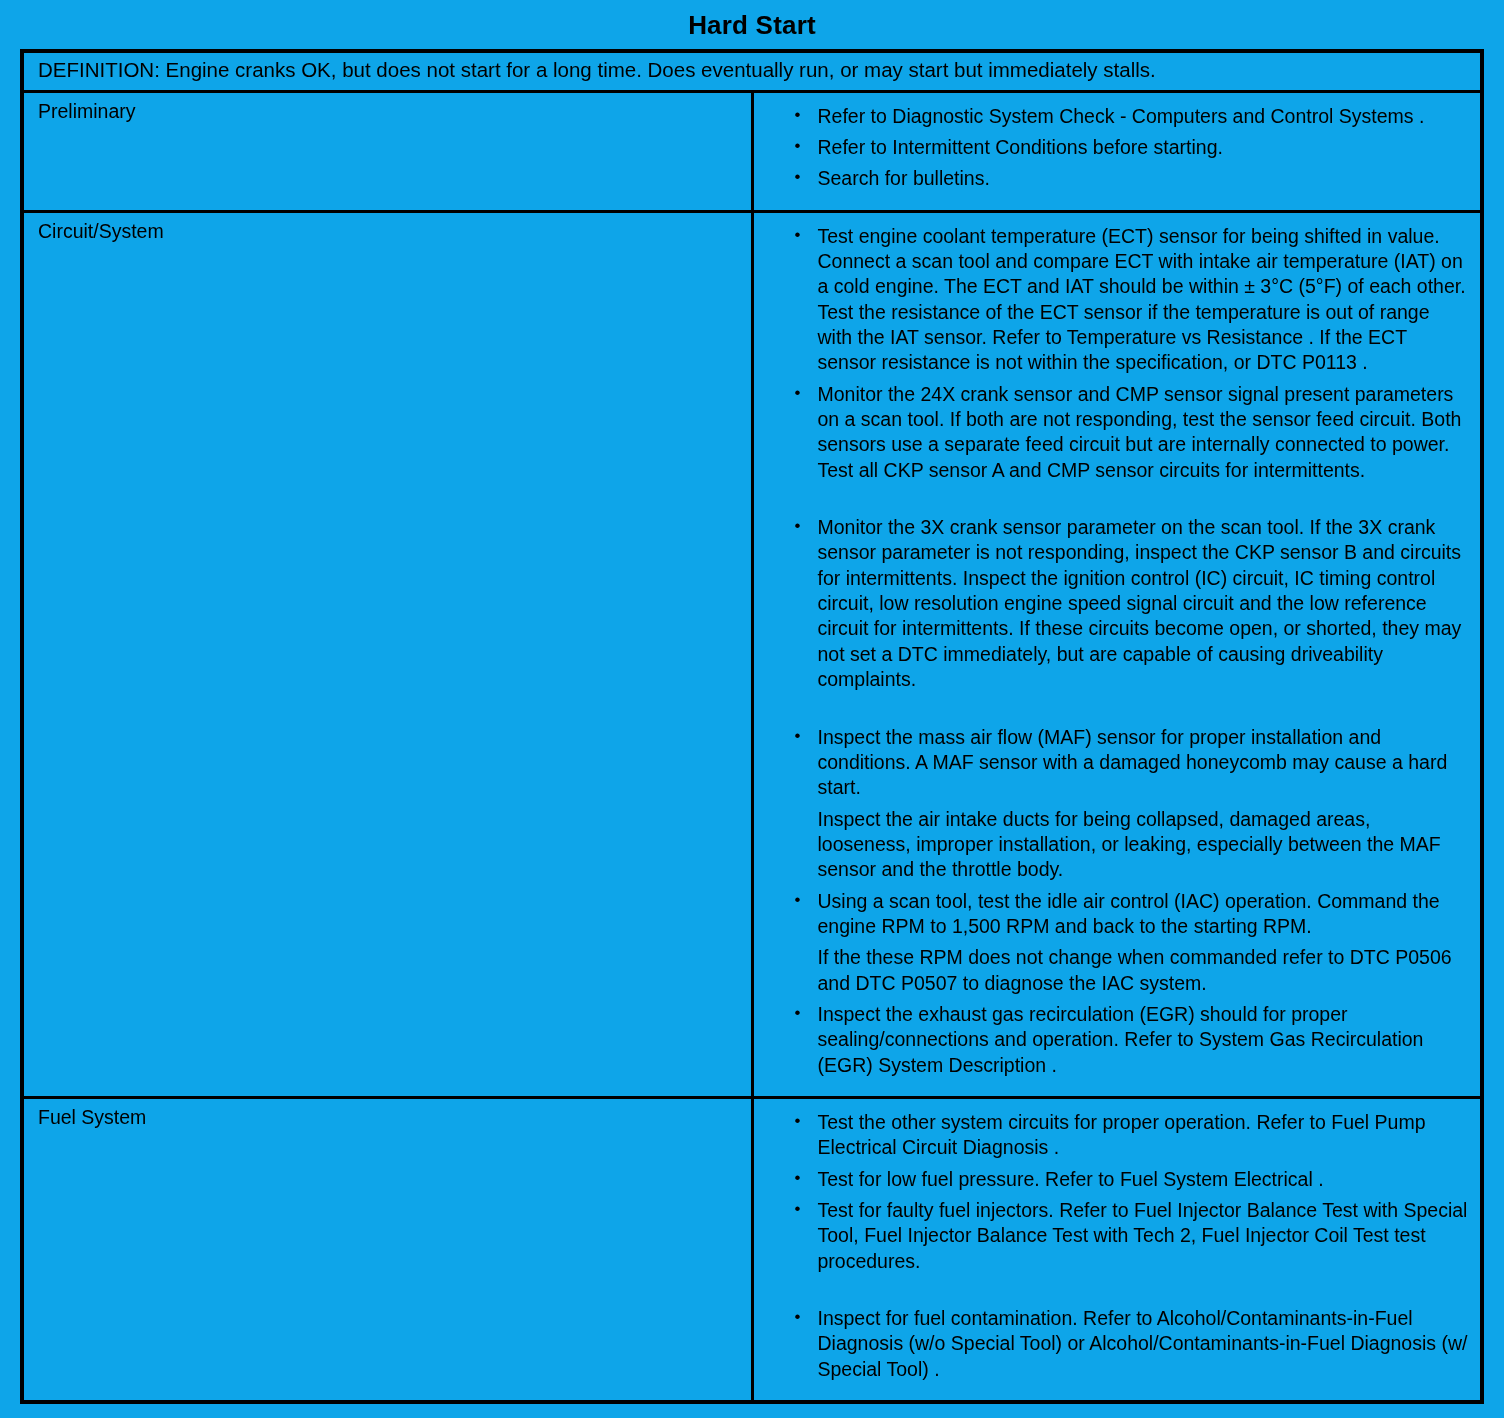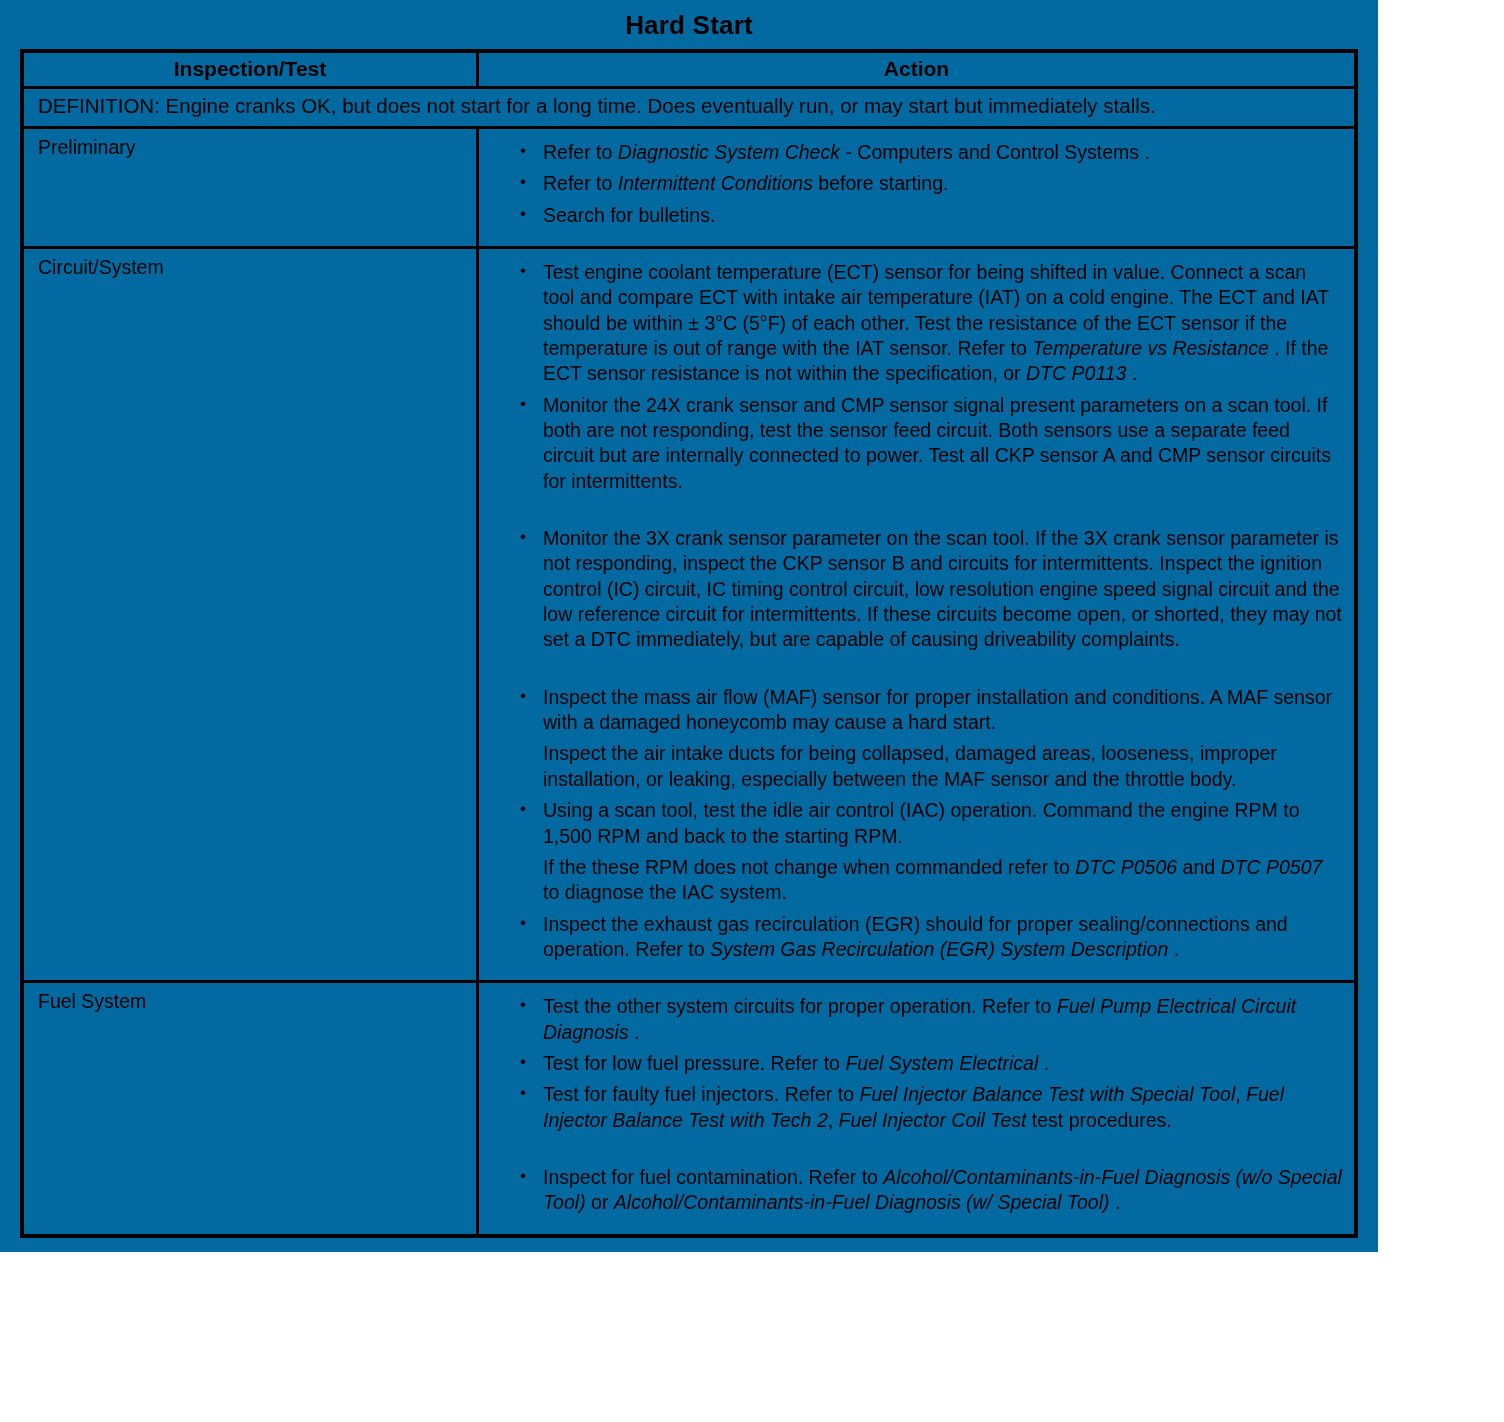--- a/index.html
+++ b/index.html
@@ -3,24 +3,24 @@
 <meta charset="utf-8">
 <style>
   html, body {
     margin: 0;
     padding: 0;
     background: #ffffff;
     color: #000000;
     font-family: "Liberation Sans", sans-serif;
   }
   .page {
-    width: 1378px;
+    width: 1504px;
     box-sizing: border-box;
     padding: 8px 20px 14px 20px;
-    background: #0369a1;
+    background: #0ea5e9;
   }
   .doc-title {
     text-align: center;
     font-size: 26px;
     font-weight: bold;
     margin: 2px 0 8px 0;
     letter-spacing: 0.2px;
   }
   table.diag {
     width: 100%;
@@ -67,34 +67,30 @@
     box-sizing: content-box;
     font-size: 17px;
   }
   .action-item .text {
     flex: 1 1 auto;
     padding-left: 8px;
     padding-right: 4px;
   }
   .action-item.no-bullet .marker { visibility: hidden; }
   .action-item.gap { margin-top: 32px; }
-  .seg-italic { font-style: italic; }
+  .seg-italic { }
 </style>
 </head>
 <body>
 
 <div class="page">
   <div class="doc-title">Hard Start</div>
 
   <table class="diag">
     <thead>
-      <tr>
-        <th class="col-test">Inspection/Test</th>
-        <th class="col-action">Action</th>
-      </tr>
       <tr class="def-row">
         <td colspan="2">DEFINITION: Engine cranks OK, but does not start for a long time. Does eventually run, or may start but immediately stalls.</td>
       </tr>
     </thead>
     <tbody id="rows">
         <tr>
           <td class="test-col">Preliminary</td>
           <td class="actions-cell">
             <div class="action-item">
               <span class="marker">•</span>

